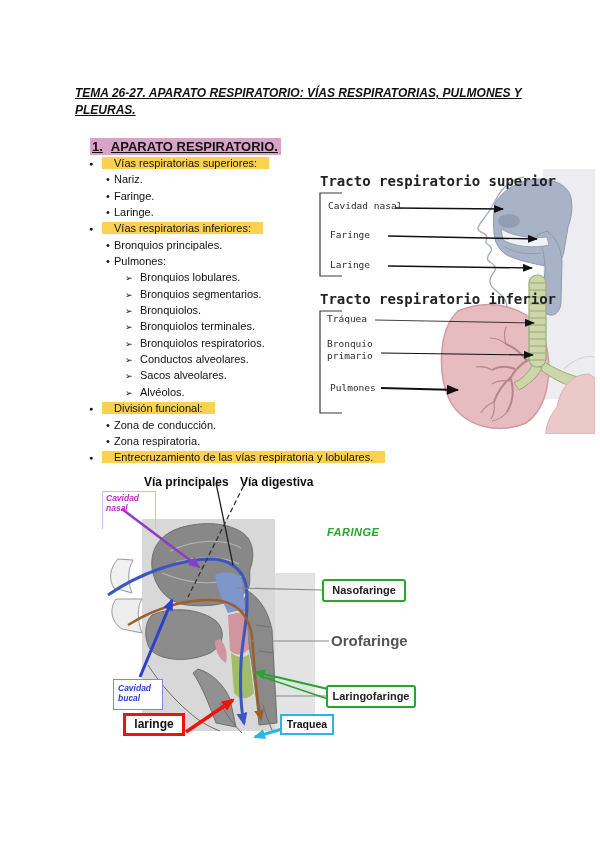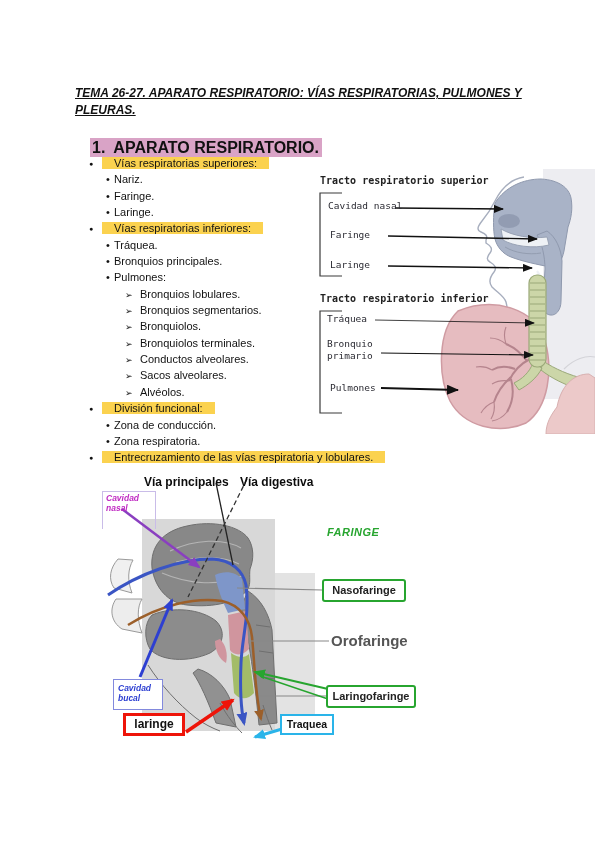--- a/index.html
+++ b/index.html
@@ -8,40 +8,40 @@
     font-family:"Liberation Sans", sans-serif; color:#111; overflow:hidden;margin-top:21px;
   }
   
   .doc-title{
     position:absolute; left:75px; top:64px; width:480px;
     font-size:12px; font-weight:bold; font-style:italic; line-height:16.5px;
   }
   .doc-title div{ text-decoration:underline; }
   
   .sec1{
-    position:absolute; left:90px; top:118px; font-size:16px; font-weight:bold;
+    position:absolute; left:90px; top:118px; font-size:13px; font-weight:bold;text-decoration:underline;
   }
   .sec1 .p{ background:#d9a3c6; padding:1px 3px 1px 2px; }
   .sec1 .num{ margin-right:8px; }
   
   .outline{ position:absolute; left:88px; top:136px; width:360px; }
   .oi{ height:16.35px; font-size:11px; white-space:nowrap; }
   .oi .b{ display:inline-block; color:#111; }
   .l1 .b{ width:13px; font-size:7px; vertical-align:1.5px; padding-left:1px;}
   .l2{ padding-left:18px; } .l2 .b{ width:8px; font-size:11px; }
   .l3{ padding-left:37px; } .l3 .b{ width:15px; font-size:9px; }
   .y{ background:#fbd24f; padding:0 12px; }
   
   .d1{ position:absolute; left:315px; top:148px; width:280px; height:265px; }
   .d1 svg{ position:absolute; left:0; top:0; }
   .d1 .lbl{
     position:absolute; font-family:"DejaVu Sans Mono", monospace;
     font-size:9.5px; color:#2b2b33; white-space:nowrap; line-height:12px;
   }
-  .d1 .hd{ font-weight:bold; font-size:10px; color:#222; }
+  .d1 .hd{ font-weight:bold; font-size:14px; color:#222; }
   
   .d2{ position:absolute; left:100px; top:452px; width:330px; height:280px; }
   .d2 svg{ position:absolute; left:0; top:0; }
   .d2 .toplbl{ position:absolute; top:2px; font-size:12px; font-weight:bold; color:#0c0c0c; white-space:nowrap;}
   .cavnasal{
     position:absolute; left:2px; top:18px; width:54px; height:38px;
     border:1px solid #c9bce8; border-bottom:none;
     font-size:8.5px; line-height:9.5px; font-weight:bold; font-style:italic;
     color:#c02cc3; padding:2px 0 0 3px; box-sizing:border-box;
   }
@@ -87,27 +87,27 @@
       <span class="num">1.</span><span>APARATO RESPIRATORIO.</span>
     </span>
   </div>
 
   <div class="outline">
     <div class="oi l1"><span class="b">●</span><span class="y">Vías respiratorias superiores:</span></div>
     <div class="oi l2"><span class="b">•</span><span>Nariz.</span></div>
     <div class="oi l2"><span class="b">•</span><span>Faringe.</span></div>
     <div class="oi l2"><span class="b">•</span><span>Laringe.</span></div>
     <div class="oi l1"><span class="b">●</span><span class="y">Vías respiratorias inferiores:</span></div>
-    <div class="oi l2"><span class="b">•</span><span>Tráquea.</span></div>
     <div class="oi l2"><span class="b">•</span><span>Bronquios principales.</span></div>
     <div class="oi l2"><span class="b">•</span><span>Pulmones:</span></div>
     <div class="oi l3"><span class="b">➢</span><span>Bronquios lobulares.</span></div>
     <div class="oi l3"><span class="b">➢</span><span>Bronquios segmentarios.</span></div>
     <div class="oi l3"><span class="b">➢</span><span>Bronquiolos.</span></div>
     <div class="oi l3"><span class="b">➢</span><span>Bronquiolos terminales.</span></div>
+    <div class="oi l3"><span class="b">➢</span><span>Bronquiolos respiratorios.</span></div>
     <div class="oi l3"><span class="b">➢</span><span>Conductos alveolares.</span></div>
     <div class="oi l3"><span class="b">➢</span><span>Sacos alveolares.</span></div>
     <div class="oi l3"><span class="b">➢</span><span>Alvéolos.</span></div>
     <div class="oi l1"><span class="b">●</span><span class="y">División funcional:</span></div>
     <div class="oi l2"><span class="b">•</span><span>Zona de conducción.</span></div>
     <div class="oi l2"><span class="b">•</span><span>Zona respiratoria.</span></div>
     <div class="oi l1"><span class="b">●</span><span class="y">Entrecruzamiento de las vías respiratoria y lobulares.</span></div>
   </div>
 
   <div class="d1">

